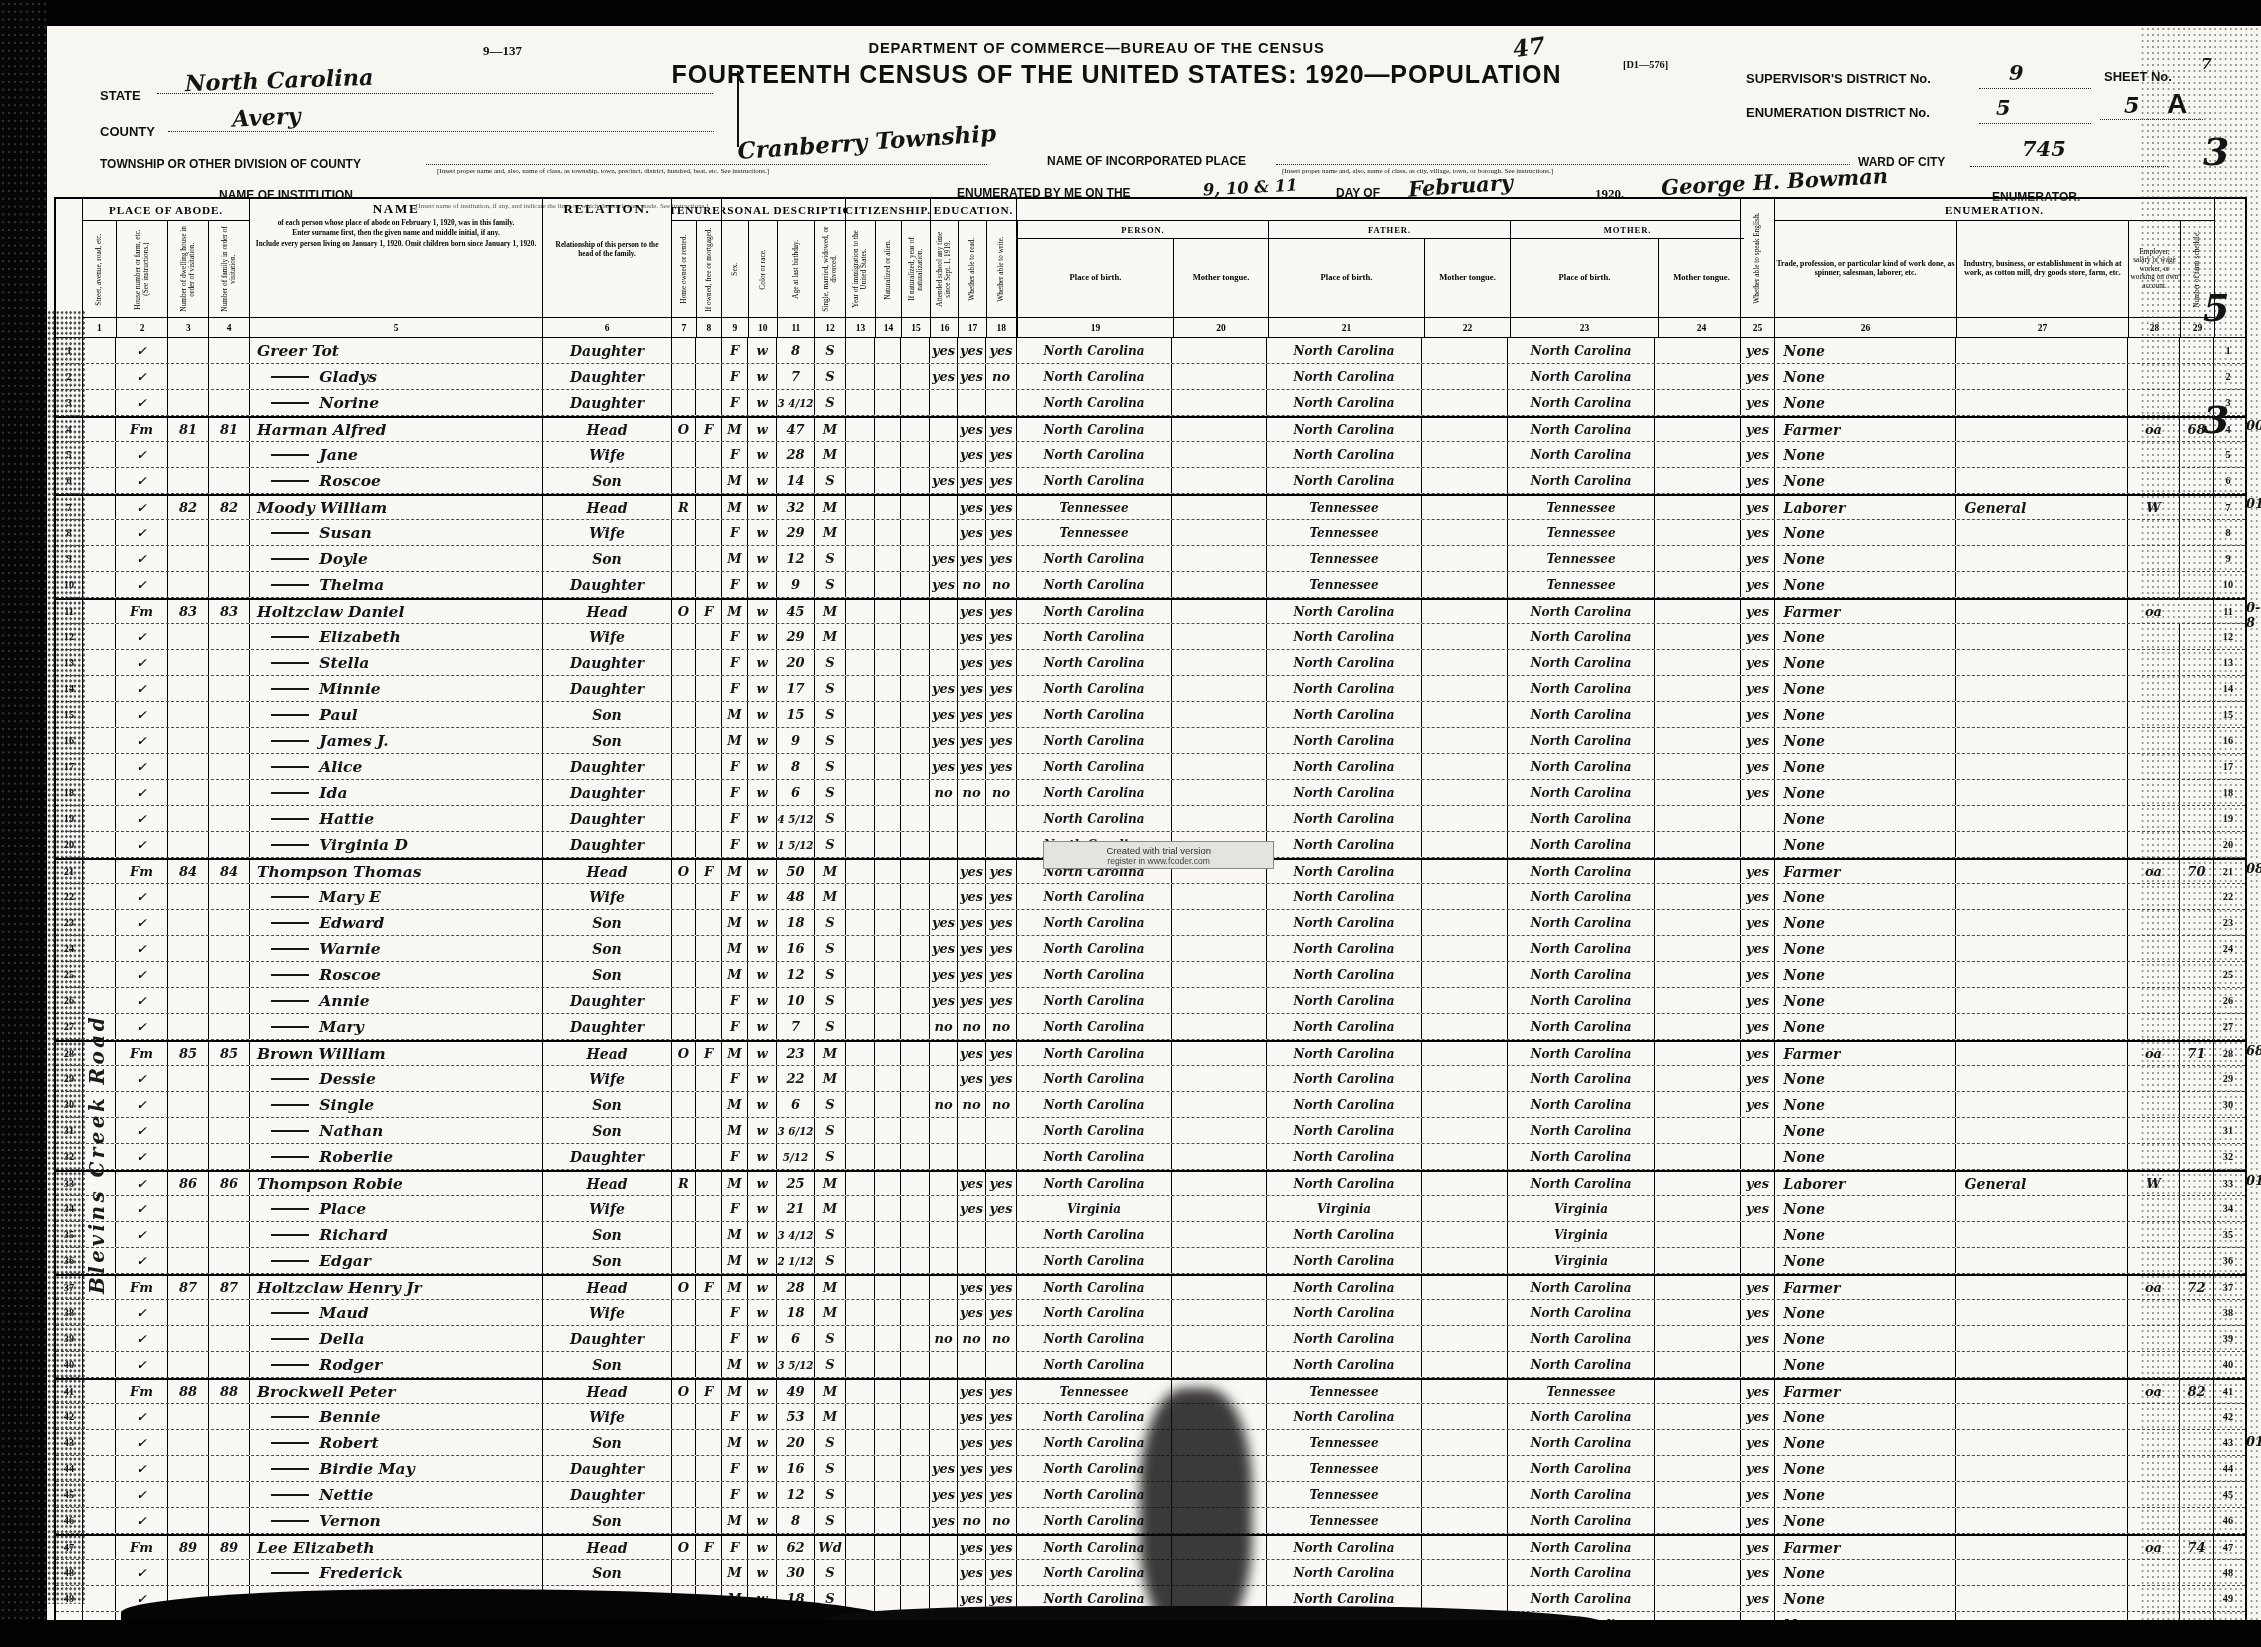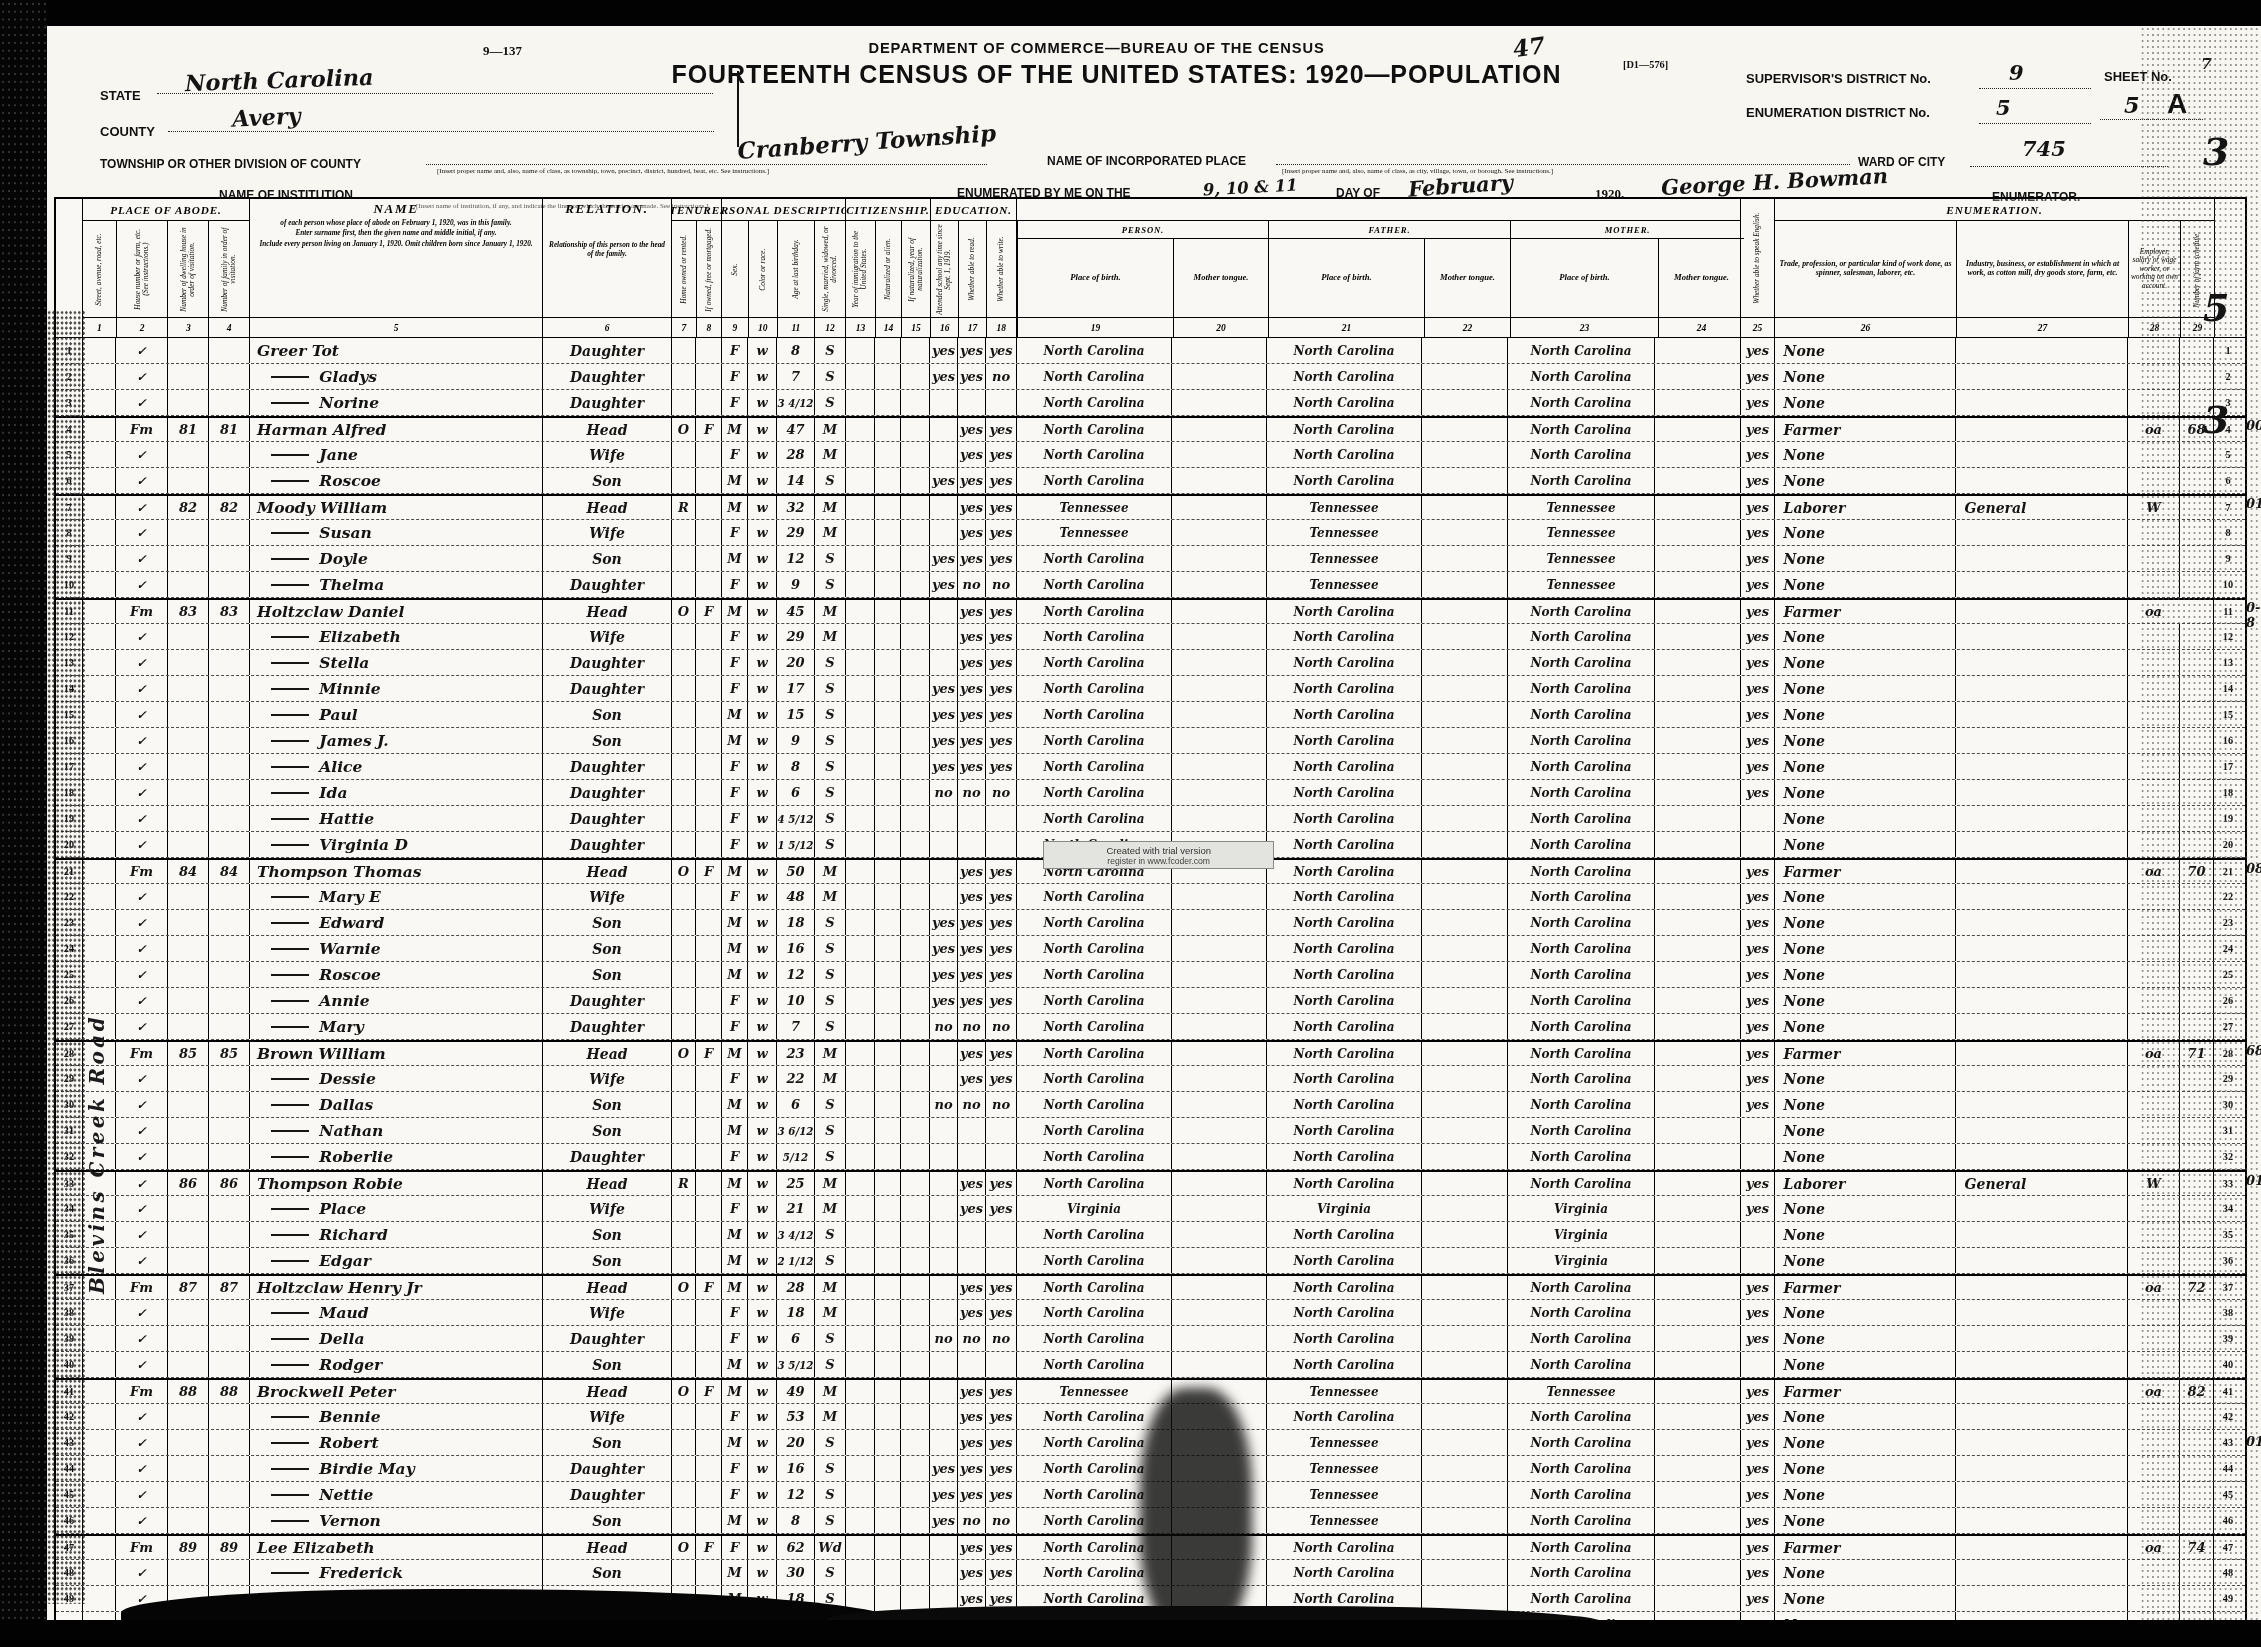--- a/index.html
+++ b/index.html
@@ -29,21 +29,21 @@
   .vbar{position:absolute;width:1.7px;background:#111;}
   .note{position:absolute;font-size:7px;color:#111;white-space:nowrap;font-family:"Liberation Serif",serif;}
 
   .wmark{position:absolute;left:996px;top:815px;width:226px;background:#e3e3e0;border:0.9px solid #8a8a8a;
     text-align:center;padding:2.6px 1.7px;z-index:40;}
   .wmark .l1{font-size:9.5px;color:#333;font-family:"Liberation Sans",sans-serif;}
   .wmark .l2{font-size:8.6px;color:#444;font-family:"Liberation Sans",sans-serif;}
 
   
   .tbl{position:absolute;left:7px;top:171px;width:2189px;border:2.6px solid #000;box-sizing:content-box;background:rgba(255,255,255,.25);}
-  .thead{display:flex;height:138px;border-bottom:1.7px solid #000;font-style:italic;}
+  .thead{display:flex;height:138px;border-bottom:1.7px solid #000;}
   .grp{box-sizing:border-box;display:flex;flex-direction:column;}
   .glabel{height:21px;border-bottom:1.3px solid #000;font-family:"Liberation Serif",serif;font-weight:700;
     font-size:11.2px;letter-spacing:0.9px;display:flex;align-items:center;justify-content:center;white-space:nowrap;overflow:hidden;}
   .gcols{display:flex;flex:1;}
   .colbox{box-sizing:border-box;display:flex;flex-direction:column;overflow:hidden;}
   .collab{flex:1;overflow:hidden;display:flex;align-items:center;justify-content:center;text-align:center;
     font-size:7.3px;line-height:1.15;padding:0.9px;}
   .collab.vert{writing-mode:vertical-rl;transform:rotate(180deg);margin:1.7px auto;}
   .colnum{height:19px;border-top:0.9px solid #000;display:flex;align-items:center;justify-content:center;
     font-weight:700;font-size:9.5px;}
@@ -1351,21 +1351,21 @@
           <div class="tc lnum" style="width: 29px; border-left: 1.7px solid rgb(0, 0, 0);">29</div>
         </div>
         <div class="trow">
           <div class="tc lnum" style="width: 26px; border-left: 0px solid rgb(0, 0, 0);">30</div>
           <div class="tc" style="width: 33px; border-left: 1.7px solid rgb(0, 0, 0);"></div>
           <div class="tc hw chk" style="width: 52px; border-left: 0.9px solid rgb(0, 0, 0);">✓</div>
           <div class="tc" style="width: 41px; border-left: 0.9px solid rgb(0, 0, 0);"></div>
           <div class="tc" style="width: 41px; border-left: 0.9px solid rgb(0, 0, 0);"></div>
           <div class="tc cell-name hw" style="width: 293px; border-left: 1.7px solid rgb(0, 0, 0);">
             <div class="dashmark"></div>
-            <span>Dallas</span>
+            <span>Single</span>
           </div>
           <div class="tc hw s16" style="width: 129px; border-left: 1.7px solid rgb(0, 0, 0);">Son</div>
           <div class="tc" style="width: 24px; border-left: 1.7px solid rgb(0, 0, 0);"></div>
           <div class="tc" style="width: 26px; border-left: 0.9px solid rgb(0, 0, 0);"></div>
           <div class="tc hw s15" style="width: 26px; border-left: 1.7px solid rgb(0, 0, 0);">M</div>
           <div class="tc hw s15" style="width: 29px; border-left: 0.9px solid rgb(0, 0, 0);">w</div>
           <div class="tc hw s15" style="width: 38px; border-left: 0.9px solid rgb(0, 0, 0);">6</div>
           <div class="tc hw s15" style="width: 31px; border-left: 0.9px solid rgb(0, 0, 0);">S</div>
           <div class="tc" style="width: 29px; border-left: 1.7px solid rgb(0, 0, 0);"></div>
           <div class="tc" style="width: 26px; border-left: 0.9px solid rgb(0, 0, 0);"></div>

